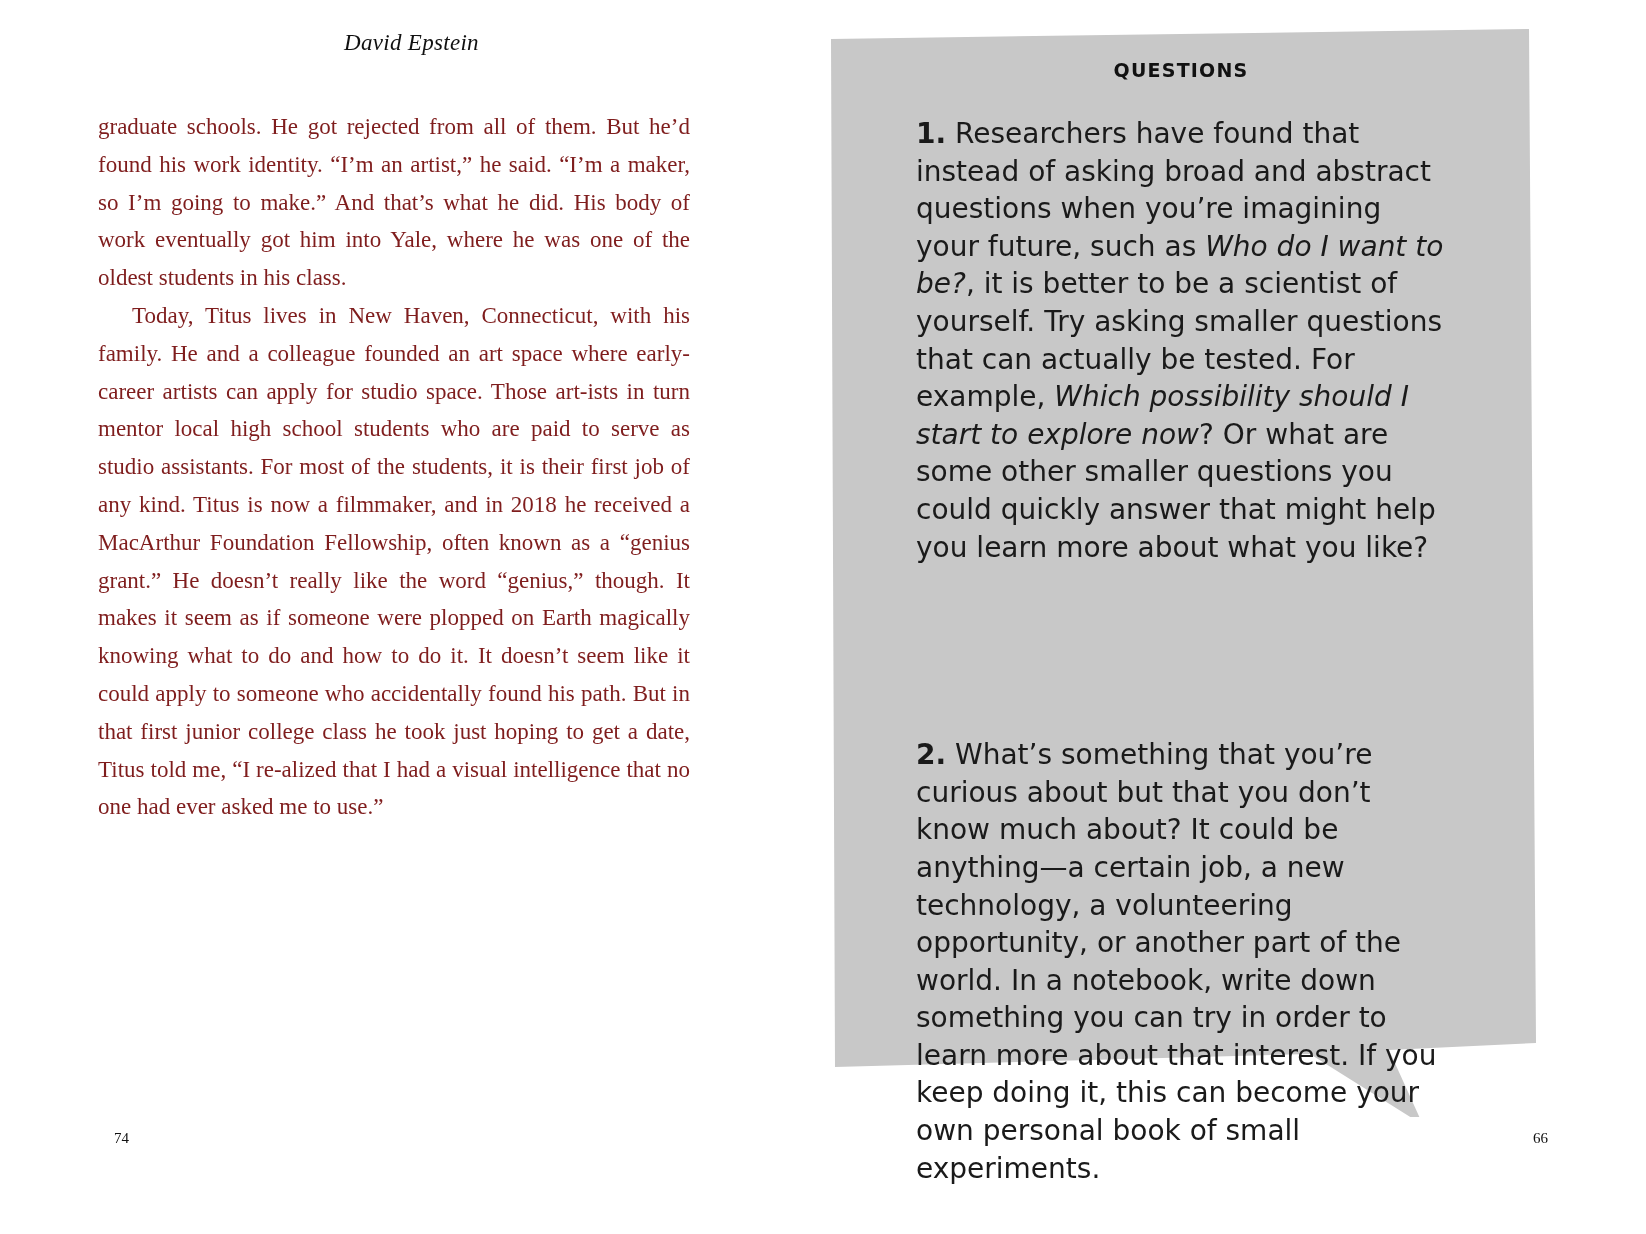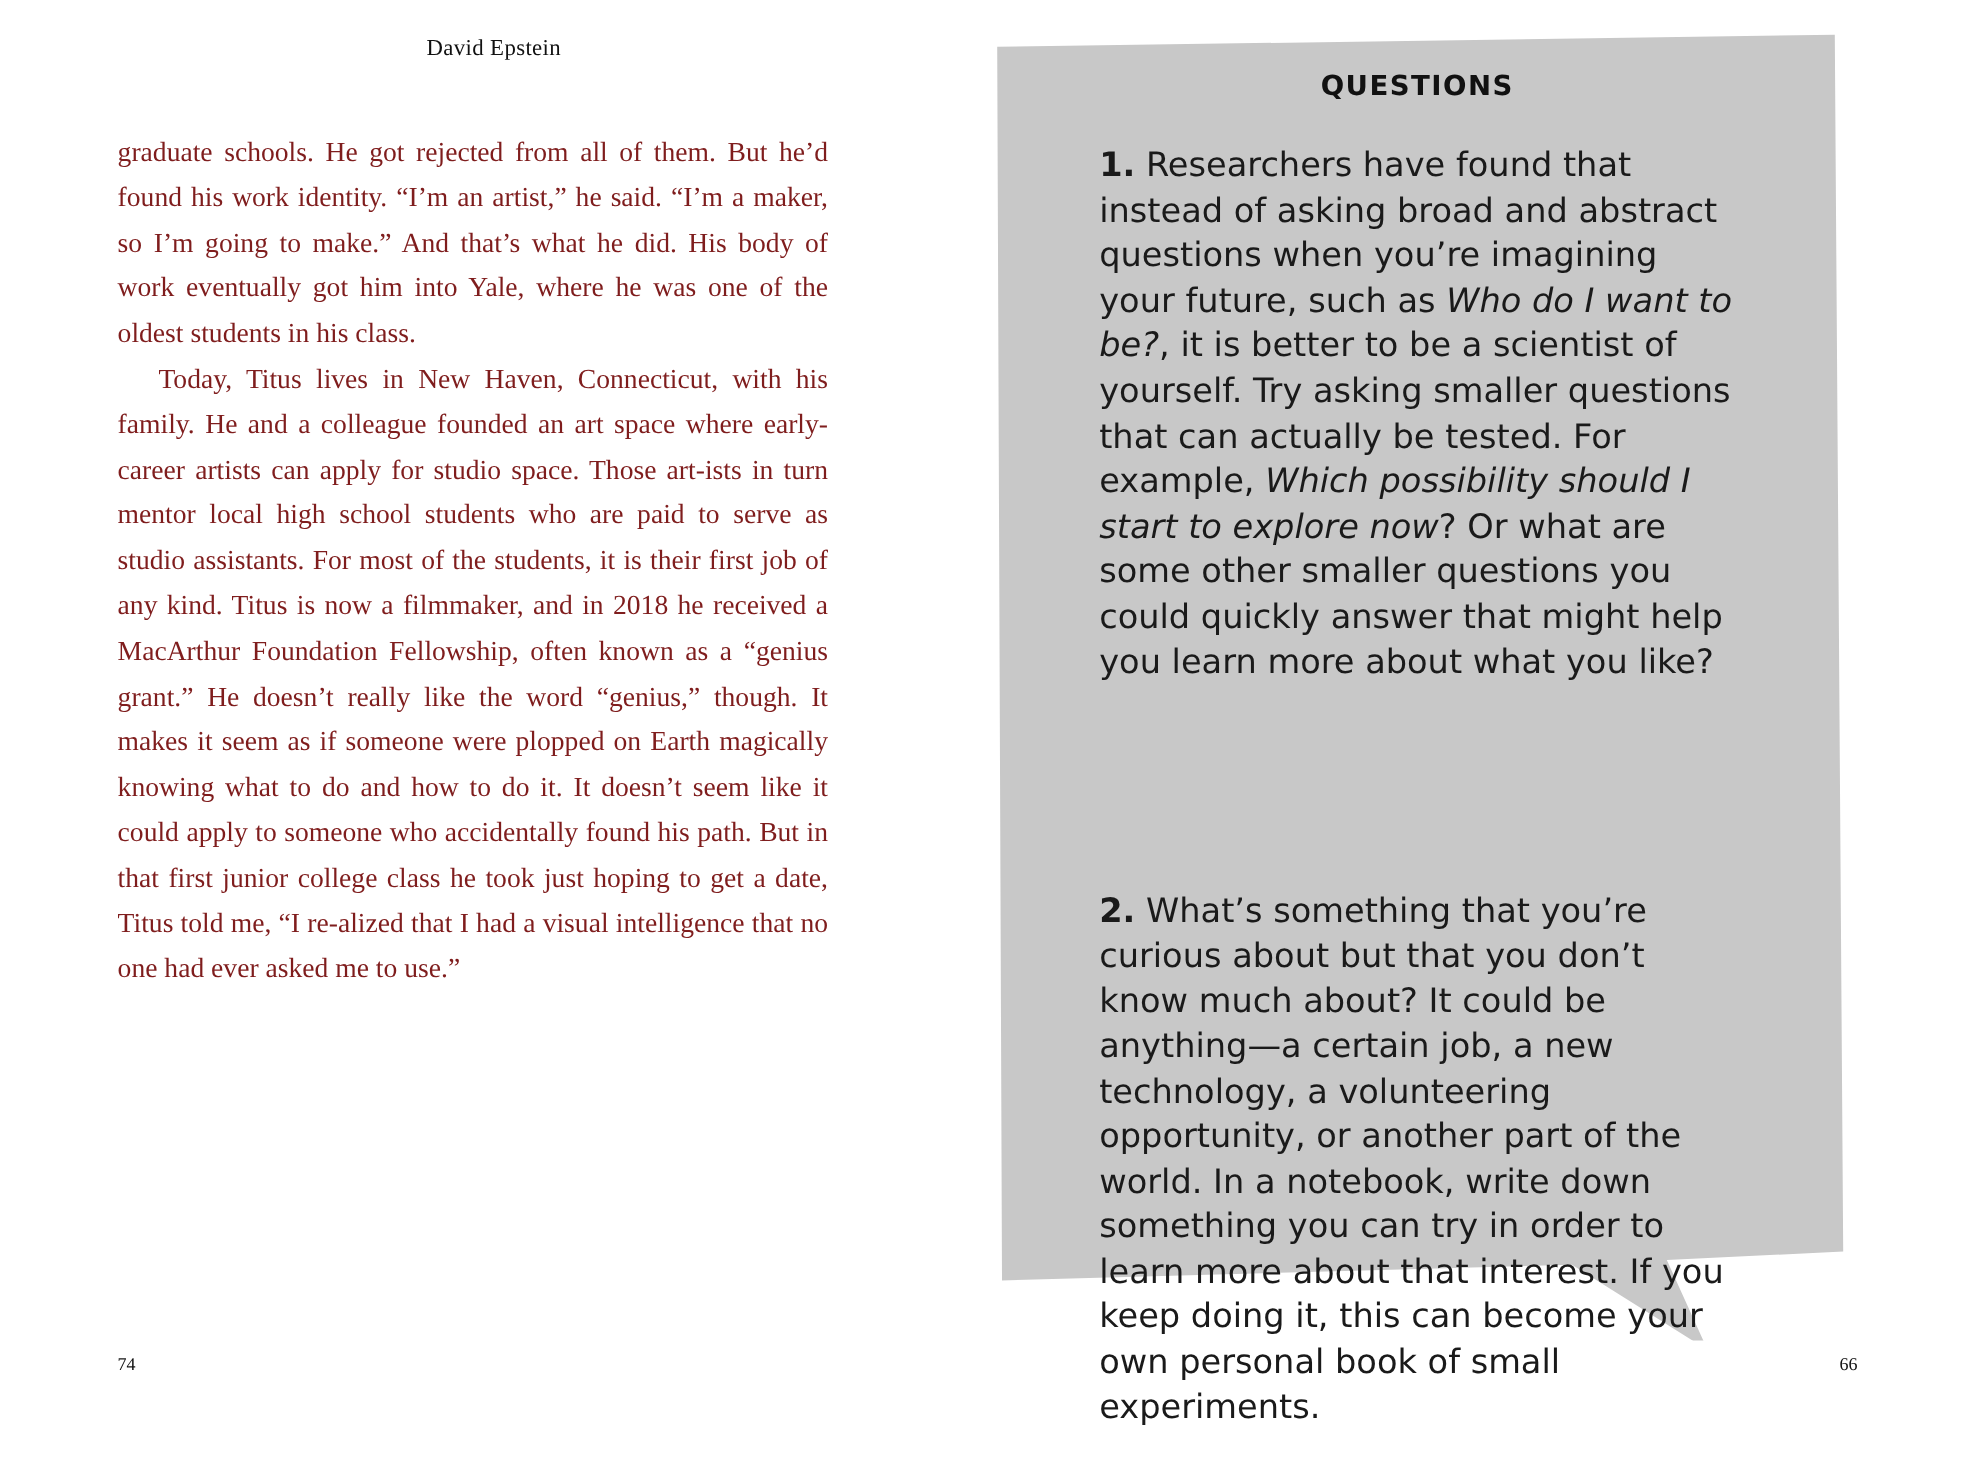--- a/index.html
+++ b/index.html
@@ -24,21 +24,22 @@
     width: 823px;
     height: 1234px;
   }
   .running-head {
     position: absolute;
     left: 0;
     top: 30px;
     width: 823px;
     text-align: center;
     font-family: "Liberation Serif", serif;
-    font-size: 19px;
+    font-style: italic;
+    font-size: 23px;
     letter-spacing: 0.3px;
     color: #111;
   }
   .body-col {
     position: absolute;
     left: 98px;
     top: 108px;
     width: 592px;
   }
   .body-col p {
@@ -53,21 +54,21 @@
   .body-col p.indent {
     text-indent: 34px;
   }
   .folio {
     position: absolute;
     bottom: 87px;
     font-family: "Liberation Serif", serif;
     font-size: 15px;
     color: #111;
   }
-  .folio-left { left: 98px; }
+  .folio-left { left: 114px; }
   .folio-right { right: 98px; }
 
   
   .page-right {
     position: absolute;
     left: 823px;
     top: 0;
     width: 823px;
     height: 1234px;
   }
@@ -90,21 +91,21 @@
   }
   .callout-content {
     position: absolute;
     left: 93px;
     top: 32px;
     width: 530px;
   }
   .callout-title {
     font-family: "DejaVu Sans", sans-serif;
     font-weight: bold;
-    font-size: 23px;
+    font-size: 19px;
     letter-spacing: 1.2px;
     text-align: center;
     color: #111;
     margin: 0 0 34px 0;
     width: 530px;
   }
   .q-block {
     font-family: "DejaVu Sans", sans-serif;
     font-size: 28px;
     line-height: 37.6px;

